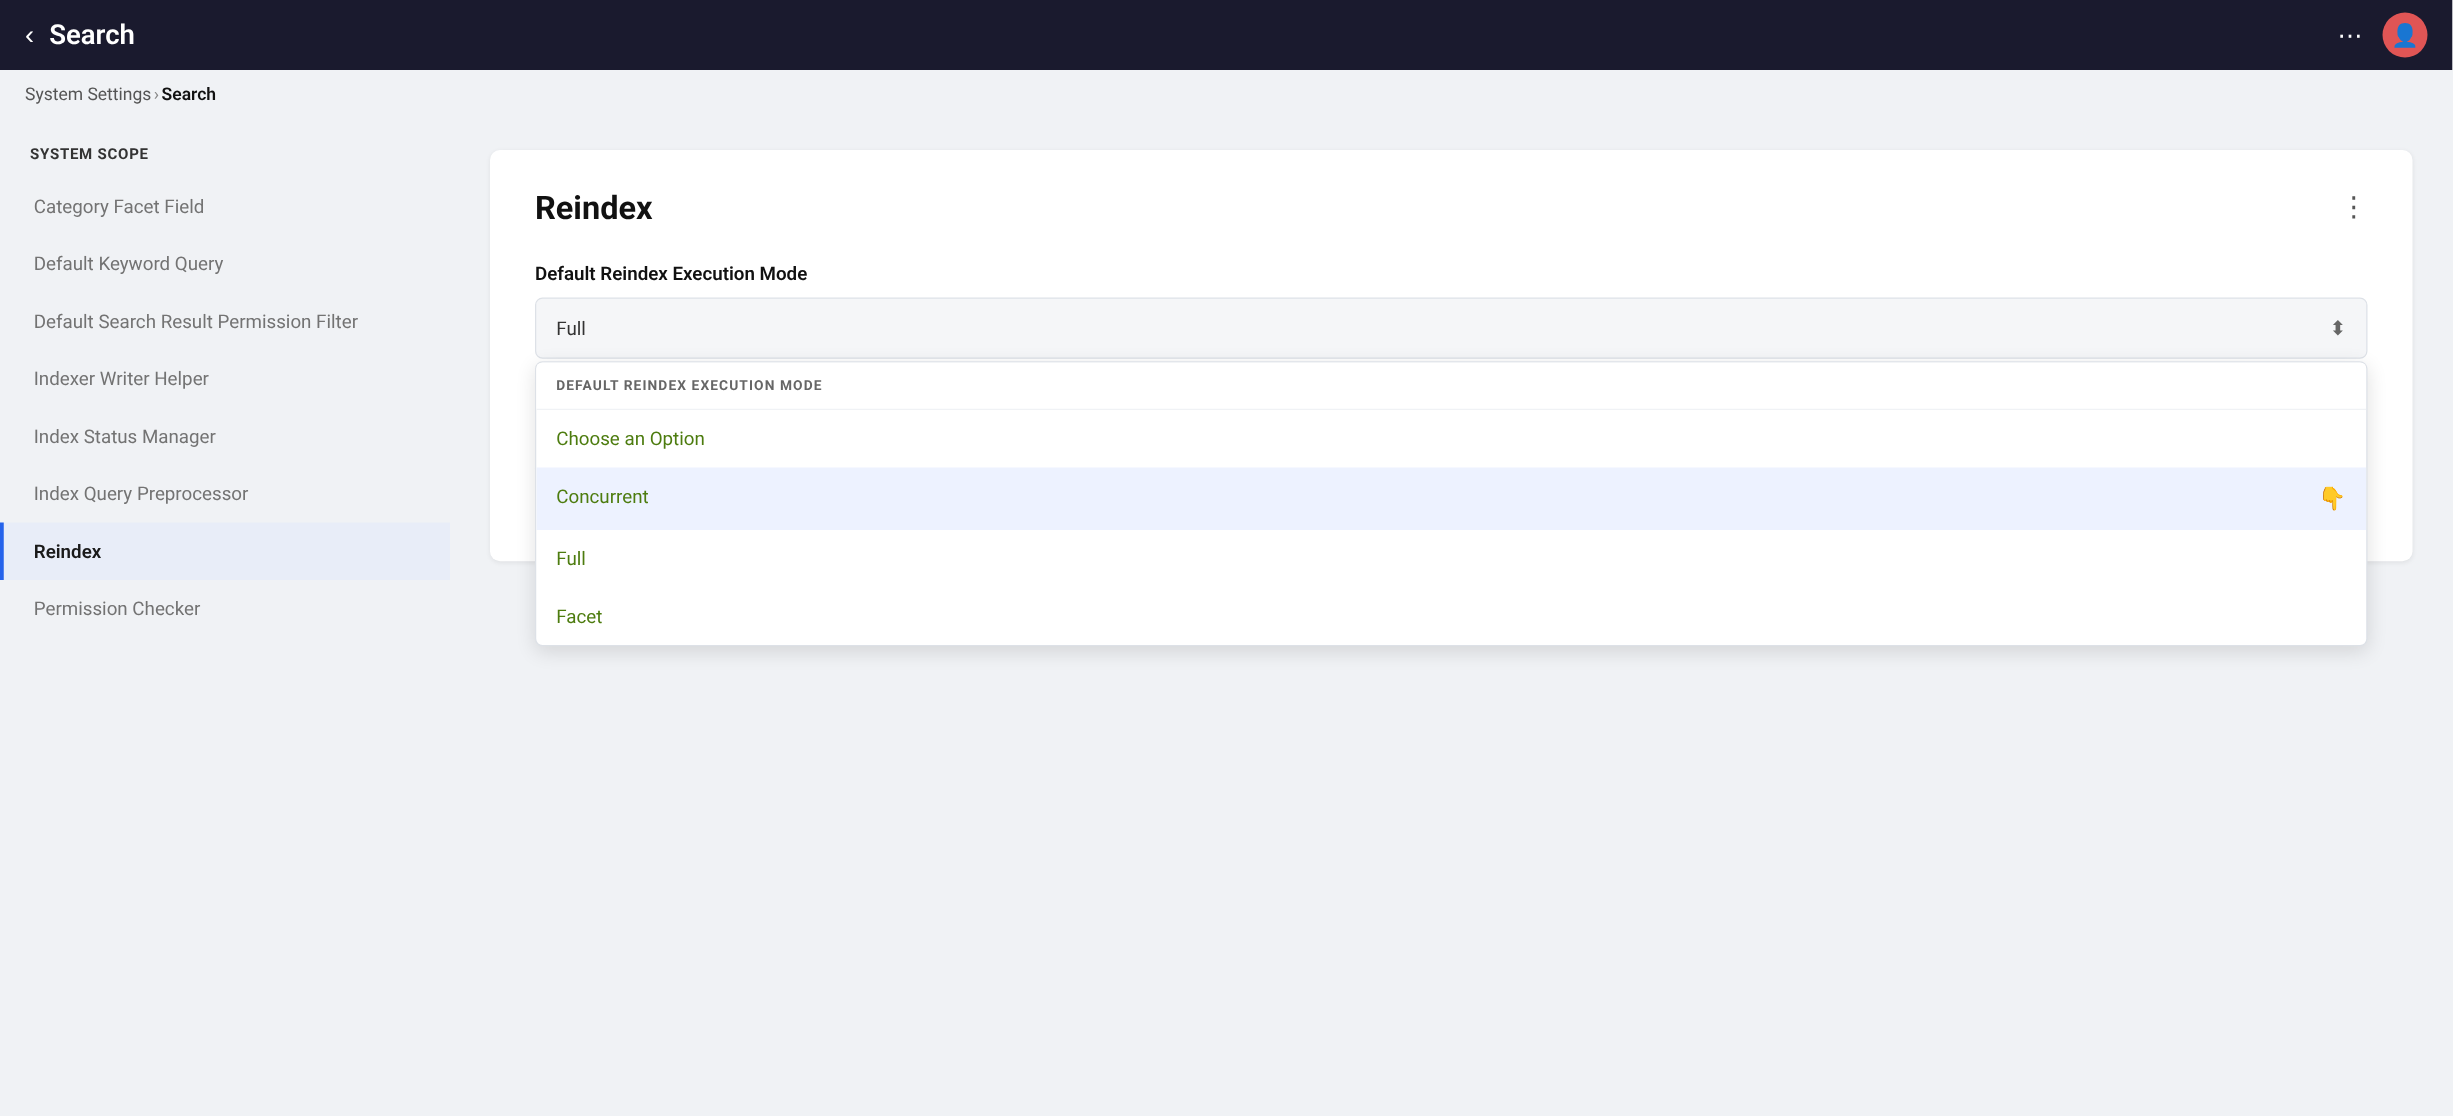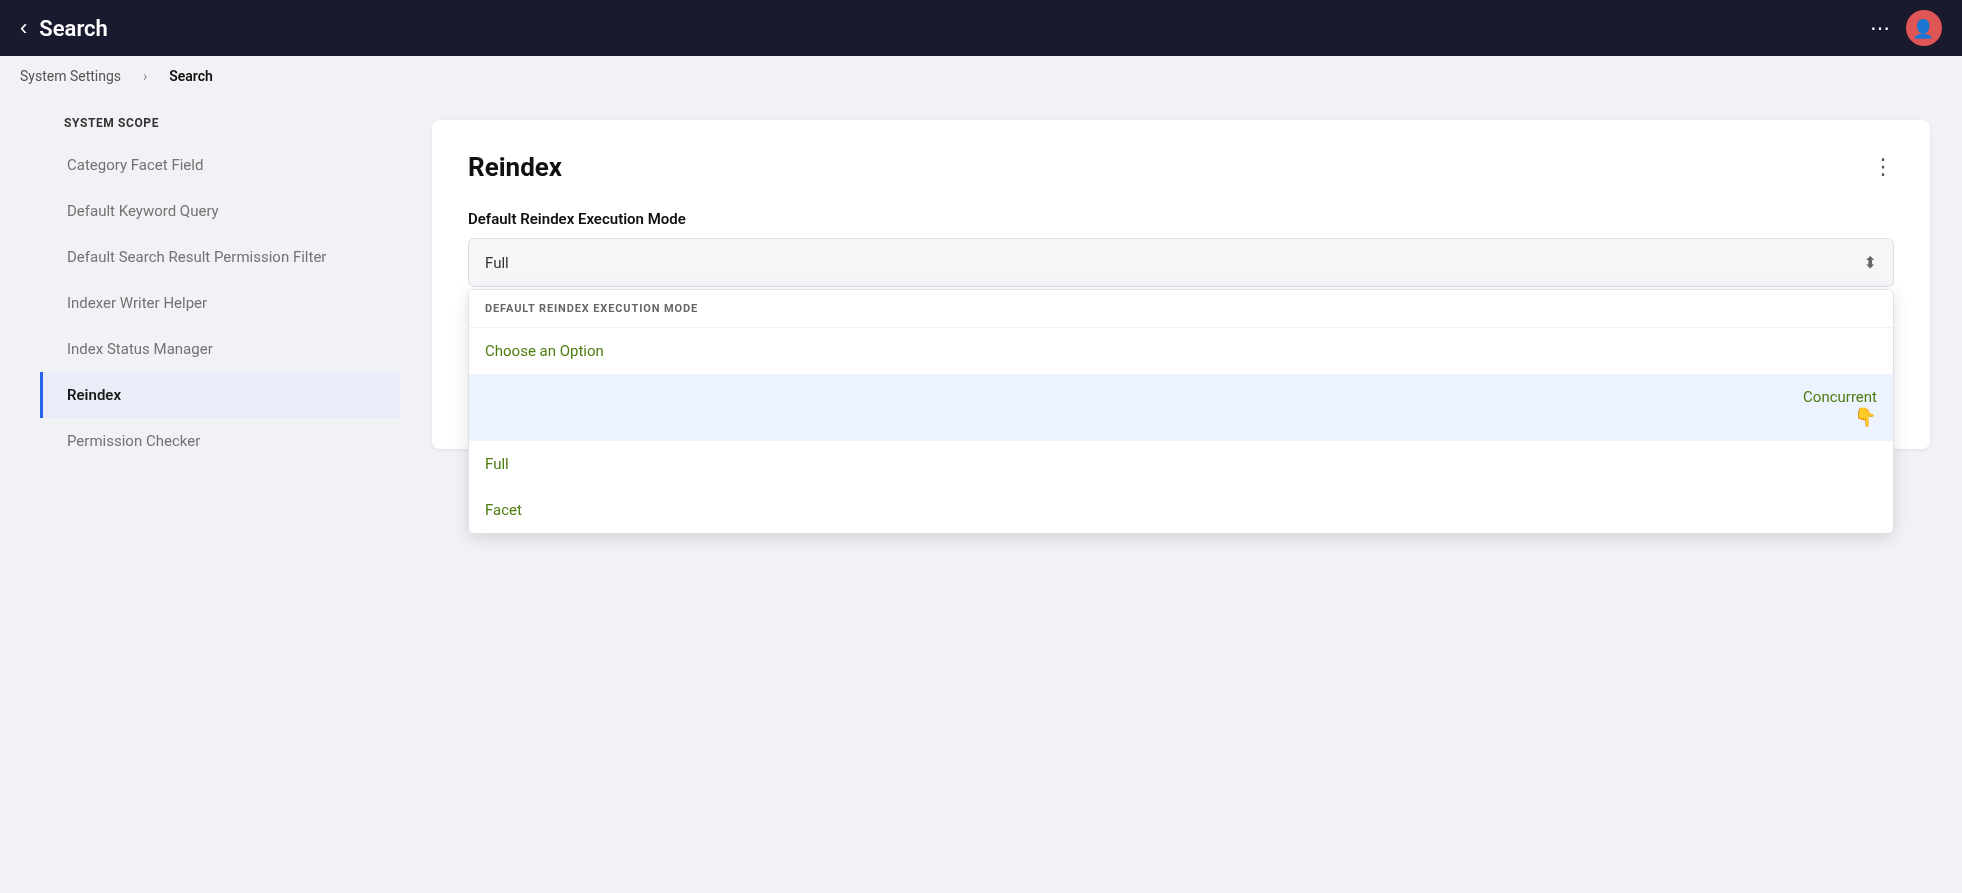--- a/index.html
+++ b/index.html
@@ -62,21 +62,21 @@
     }
 
     
     .breadcrumb {
       background: #f0f2f5;
       padding: 12px 20px;
       font-size: 14px;
       color: #555;
       display: flex;
       align-items: center;
-      gap: 22px;
+      gap: 2px;
     }
     .breadcrumb-link {
       color: #555;
       cursor: pointer;
     }
     .breadcrumb-sep {
       color: #888;
     }
     .breadcrumb-current {
       color: #111;
@@ -88,21 +88,20 @@
       display: flex;
       min-height: calc(893px - 56px - 40px);
     }
 
     
     .sidebar {
       width: 360px;
       background: #f0f2f5;
       padding: 20px 0;
       flex-shrink: 0;
-      margin-left: 40px;
     }
     .sidebar-section-title {
       font-size: 12px;
       font-weight: 700;
       color: #333;
       letter-spacing: 0.05em;
       padding: 0 24px 12px 24px;
       text-transform: uppercase;
     }
     .sidebar-item {
@@ -251,23 +250,22 @@
       cursor: pointer;
     }
 
     
     .cursor-icon {
       display: inline-block;
       font-size: 18px;
     }
     .dropdown-item-row {
       display: flex;
-      align-items: flex-end;
+      align-items: flex-start;
       justify-content: space-between;
-      flex-direction: column;
     }
   </style>
 </head>
 <body>
 
 <nav class="top-nav">
   <div class="top-nav-left">
     <button class="back-btn">
       <span>‹</span>
     </button>
@@ -299,20 +297,23 @@
       <span>Default Keyword Query</span>
     </div>
     <div class="sidebar-item">
       <span>Default Search Result Permission Filter</span>
     </div>
     <div class="sidebar-item">
       <span>Indexer Writer Helper</span>
     </div>
     <div class="sidebar-item">
       <span>Index Status Manager</span>
+    </div>
+    <div class="sidebar-item">
+      <span>Index Query Preprocessor</span>
     </div>
     <div class="sidebar-item active">
       <span>Reindex</span>
     </div>
     <div class="sidebar-item">
       <span>Permission Checker</span>
     </div>
   </aside>
 
   <main class="main-content">

